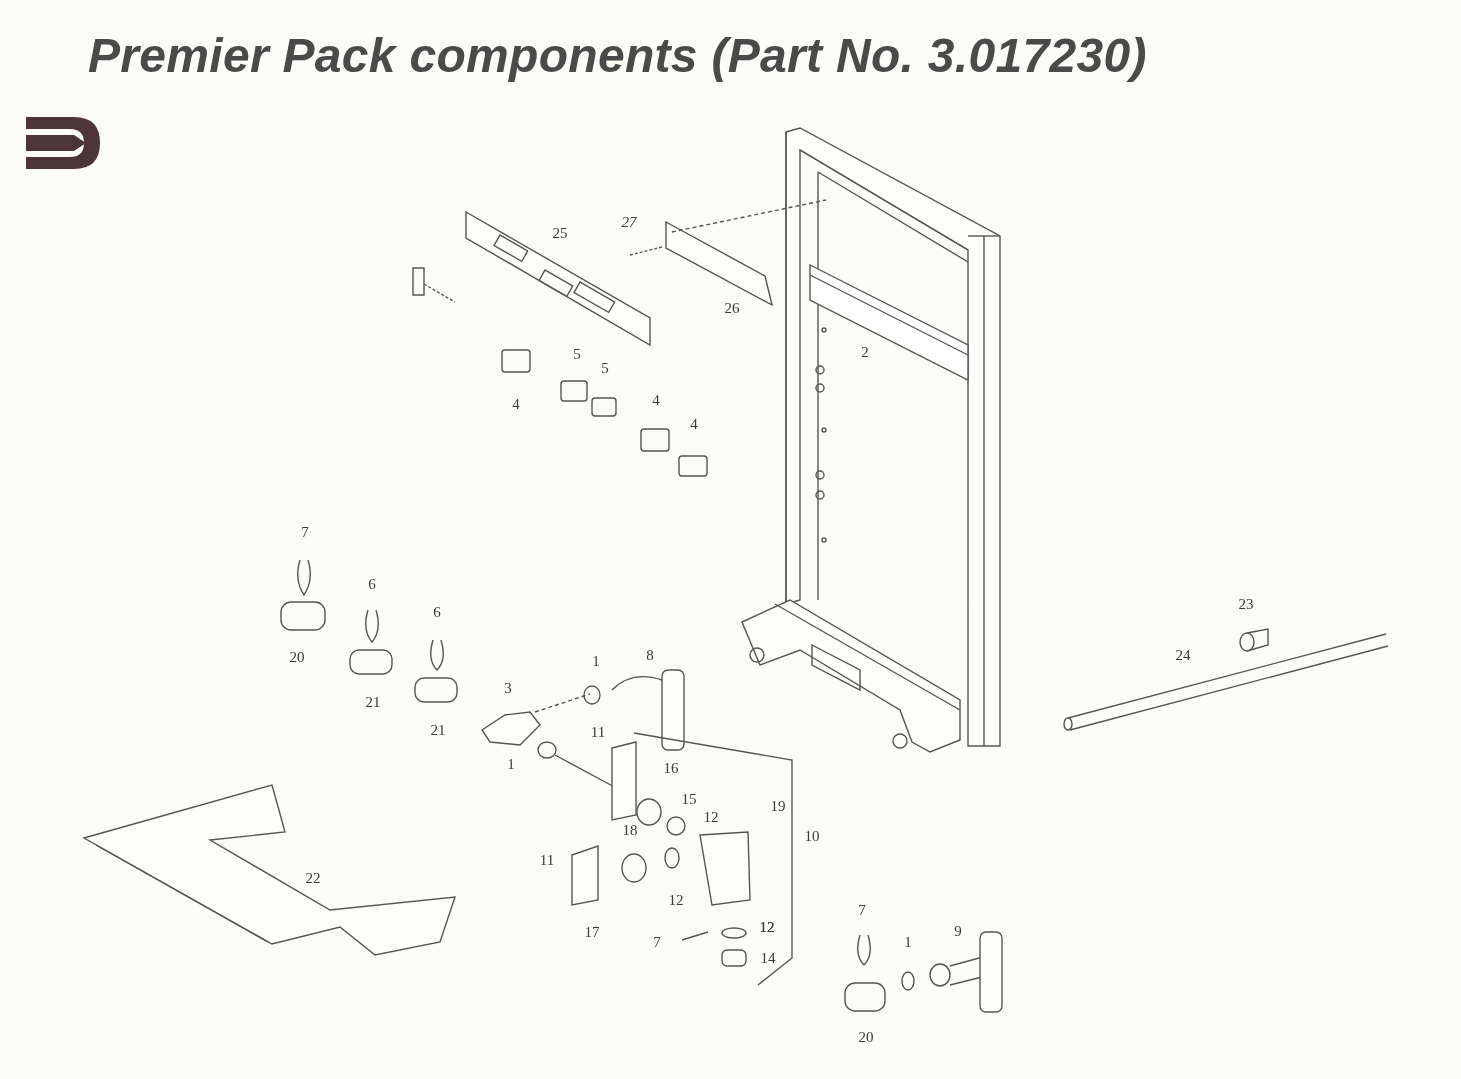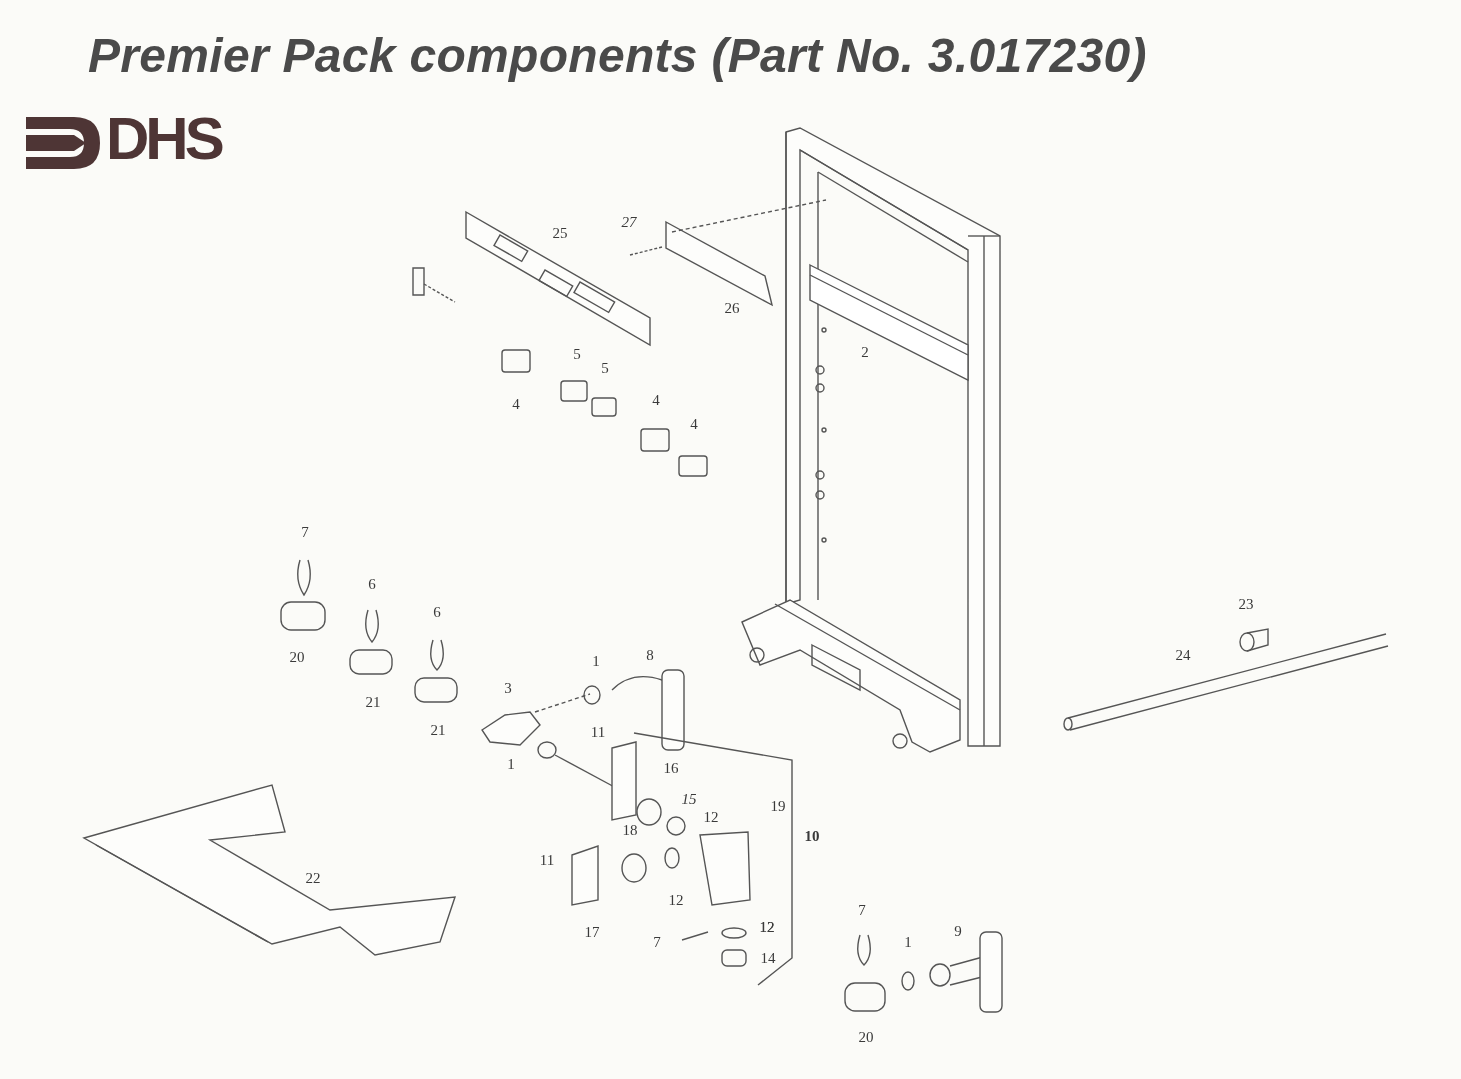--- a/index.html
+++ b/index.html
@@ -16,21 +16,20 @@
 </head>
 <body>
 
 <div class="title">Premier Pack components (Part No. 3.017230)</div>
 
 <div class="logo">
   <svg width="80" height="60" style="position:absolute;left:0;top:0">
     <path d="M2 4 H50 Q76 4 76 30 Q76 56 50 56 H2 V44 H46 Q60 44 60 30 Q60 16 46 16 H2 Z" fill="#4e3535"></path>
     <path d="M2 22 H50 L62 30 L50 38 H2 Z" fill="#4e3535"></path>
   </svg>
-  <span class="logo-text">DHS</span>
 </div>
 
 <svg class="diagram" width="1461" height="1079" fill="none" stroke="#555" stroke-width="1.4">
 
   <g>
     <path d="M786 132 L800 128 L1000 236 L1000 746 L968 746 L968 250 L800 150 L800 600 L786 604 Z" fill="#fdfdfb"></path>
     <path d="M786 132 L786 604"></path>
     <path d="M800 150 L968 250"></path>
     <path d="M818 172 L968 262"></path>
     <path d="M968 236 L1000 236"></path>
@@ -123,30 +122,30 @@
     <div class="lbl" style="left: 656px; top: 400px;">4</div>
     <div class="lbl" style="left: 694px; top: 424px;">4</div>
     <div class="lbl" style="left: 577px; top: 354px;">5</div>
     <div class="lbl" style="left: 605px; top: 368px;">5</div>
     <div class="lbl" style="left: 372px; top: 584px;">6</div>
     <div class="lbl" style="left: 437px; top: 612px;">6</div>
     <div class="lbl" style="left: 305px; top: 532px;">7</div>
     <div class="lbl" style="left: 862px; top: 910px;">7</div>
     <div class="lbl" style="left: 650px; top: 655px;">8</div>
     <div class="lbl" style="left: 958px; top: 931px;">9</div>
-    <div class="lbl" style="left: 812px; top: 836px; font-weight: bold;">10</div>
+    <div class="lbl" style="left: 812px; top: 836px;">10</div>
     <div class="lbl" style="left: 598px; top: 732px;">11</div>
     <div class="lbl" style="left: 547px; top: 860px;">11</div>
     <div class="lbl" style="left: 711px; top: 817px;">12</div>
     <div class="lbl" style="left: 676px; top: 900px;">12</div>
     <div class="lbl" style="left: 767px; top: 927px;">12</div>
     <div class="lbl" style="left: 767px; top: 927px;">12</div>
     <div class="lbl" style="left: 657px; top: 942px;">7</div>
     <div class="lbl" style="left: 768px; top: 958px;">14</div>
-    <div class="lbl" style="left: 689px; top: 799px; font-style: italic;">15</div>
+    <div class="lbl" style="left: 689px; top: 799px;">15</div>
     <div class="lbl" style="left: 671px; top: 768px;">16</div>
     <div class="lbl" style="left: 592px; top: 932px;">17</div>
     <div class="lbl" style="left: 630px; top: 830px;">18</div>
     <div class="lbl" style="left: 738px; top: 806px; margin-left: 40px;">19</div>
     <div class="lbl" style="left: 297px; top: 657px;">20</div>
     <div class="lbl" style="left: 866px; top: 1037px;">20</div>
     <div class="lbl" style="left: 373px; top: 702px;">21</div>
     <div class="lbl" style="left: 438px; top: 730px;">21</div>
     <div class="lbl" style="left: 313px; top: 878px;">22</div>
     <div class="lbl" style="left: 1246px; top: 604px;">23</div>

